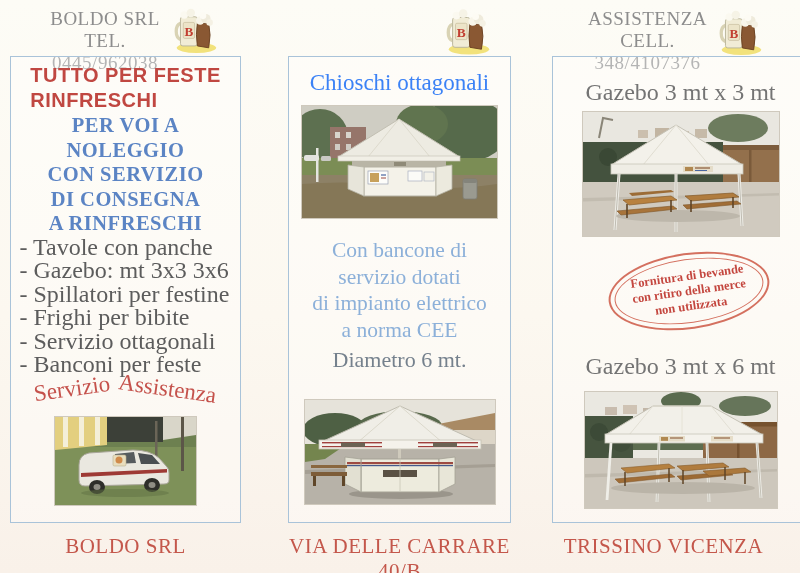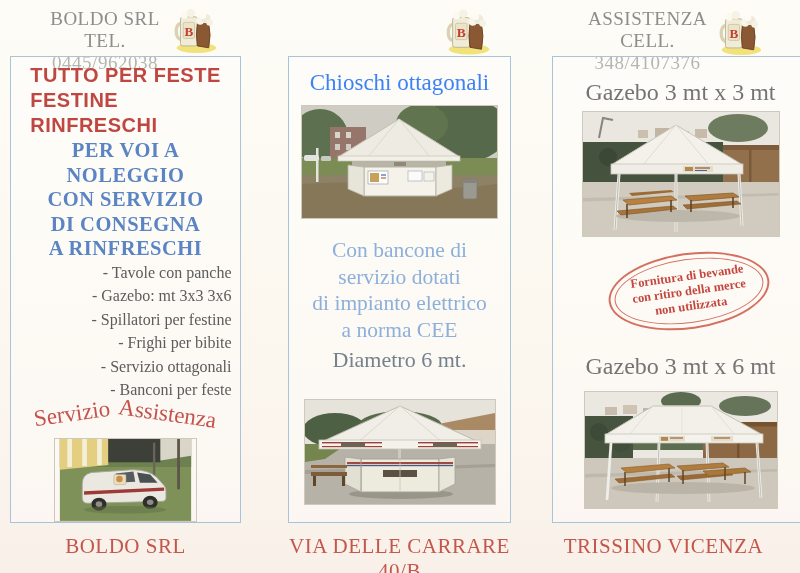--- a/index.html
+++ b/index.html
@@ -19,21 +19,21 @@
 
   .panel{position:absolute;top:56px;height:467px;border:1px solid #a9c3d9;background:rgba(255,255,255,.35);
          box-sizing:border-box;display:flex;flex-direction:column;align-items:center;overflow:hidden;}
   .panel-left{left:10px;width:231px;}
   .panel-mid{left:288px;width:223px;}
   .panel-right{left:552px;width:257px;}
 
   .lp-headline{margin-top:6px;color:#c04741;
     font-family:"Liberation Sans",sans-serif;font-weight:bold;font-size:20px;line-height:25px;letter-spacing:.5px;}
   .lp-subhead{text-align:center;color:#5b84c4;font-weight:bold;font-size:20.5px;line-height:24.5px;letter-spacing:.5px;}
-  .lp-list{width:212px;text-align:right;color:#5c5c5c;font-size:16px;line-height:23.5px;}
+  .lp-list{width:212px;text-align:left;color:#5c5c5c;font-size:24px;line-height:23.5px;}
   .lp-arc{height:35px;margin-top:1px;color:#c5524c;font-size:23px;white-space:nowrap;}
   .lp-arc .w1{display:inline-block;transform:rotate(-8deg) translateY(-2px);}
   .lp-arc .w2{display:inline-block;transform:rotate(8deg) translateY(-2px);margin-left:7px;}
   .photo{display:block;border:1px solid #cfc9bd;}
   .van-photo{margin-top:3px;}
 
   .mp-title{margin-top:12px;color:#3b82f6;font-size:23px;line-height:28px;}
   .mp-body{margin-top:18px;text-align:center;color:#8cb0d9;font-size:21.5px;line-height:26.5px;}
   .mp-diam{margin-top:2px;color:#75818d;font-size:22px;line-height:30px;}
   .kiosk1{margin-top:8px;}
@@ -107,21 +107,20 @@
   <path d="M27,20 q-2,12 0,24 l12,2 q3-14 0-26 z" fill="#8a5833" stroke="#6c4222" stroke-width="1"></path>
   <circle cx="30" cy="17" r="4.5" fill="#f8f5ea"></circle>
     <circle cx="36" cy="15" r="5" fill="#efebdc"></circle>
   <circle cx="40" cy="19" r="3.5" fill="#f5f1e4"></circle>
     <circle cx="33" cy="12" r="3.5" fill="#fdfbf4"></circle>
 </svg>
 
 <div class="panel panel-left">
   <div class="lp-headline">
     <div>TUTTO PER FESTE</div>
-    <div>FESTINE</div>
     <div>RINFRESCHI</div>
   </div>
   <div class="lp-subhead">
     <div>PER VOI A</div>
     <div>NOLEGGIO</div>
     <div>CON SERVIZIO</div>
     <div>DI CONSEGNA</div>
     <div>A RINFRESCHI</div>
   </div>
   <div class="lp-list">

